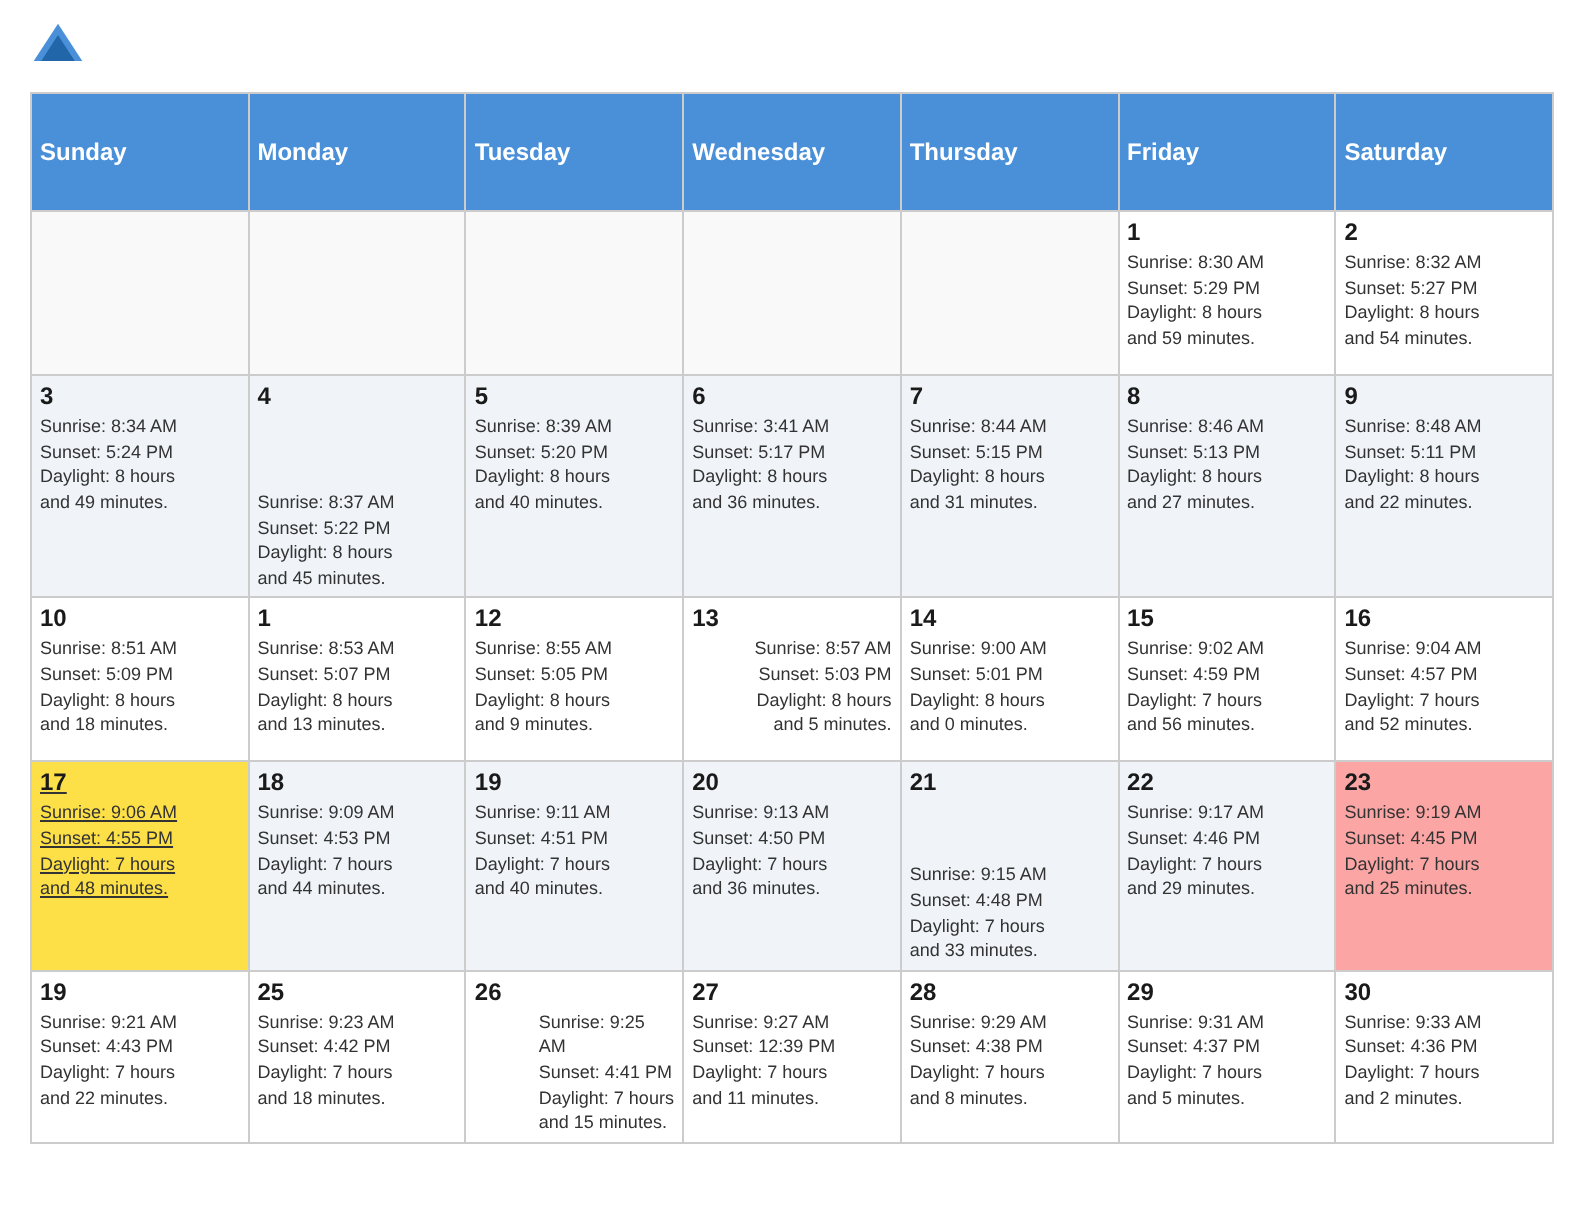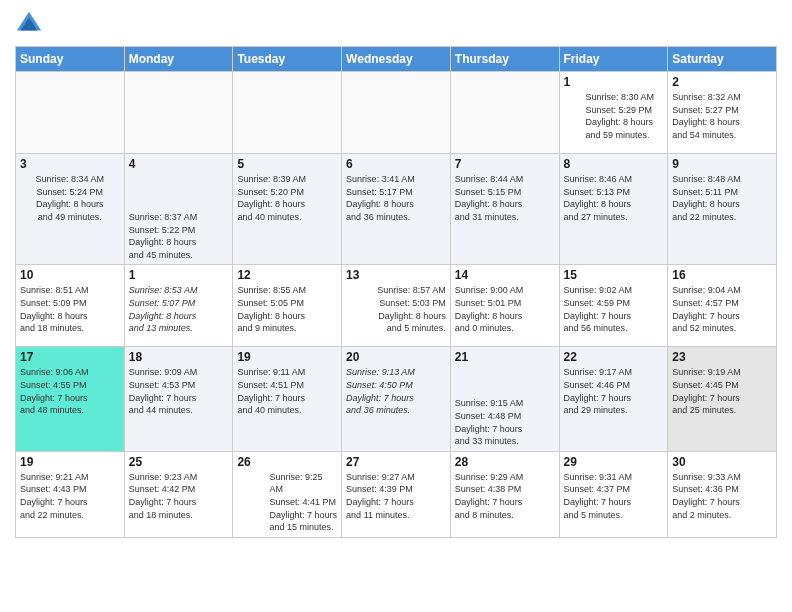--- a/index.html
+++ b/index.html
@@ -54,21 +54,21 @@
     .calendar {
       width: 100%;
       border-collapse: collapse;
       table-layout: fixed;
     }
     .calendar th {
       background-color: #4a90d9;
       color: #fff;
       font-size: 12px;
       font-weight: bold;
-      padding: 5px 4px;
+      padding: 22px 4px;
       text-align: left;
       border: 1px solid #ccc;
     }
     .calendar td {
       vertical-align: top;
       border: 1px solid #ccc;
       padding: 3px 4px;
       font-size: 9.5px;
       color: #333;
       height: 82px;
@@ -128,37 +128,37 @@
     </thead>
     <tbody id="calendar-body">
     <tr>
           <td class="empty"></td>
           <td class="empty"></td>
           <td class="empty"></td>
           <td class="empty"></td>
           <td class="empty"></td>
           <td>
             <span class="day-number">1</span>
-            <div class="day-info" style="white-space: pre-line; margin-left: 22px;">Sunrise: 8:30 AM
+            <div class="day-info" style="white-space: pre-line;">Sunrise: 8:30 AM
 Sunset: 5:29 PM
 Daylight: 8 hours
 and 59 minutes.</div>
           </td>
           <td>
             <span class="day-number">2</span>
             <div class="day-info" style="white-space: pre-line;">Sunrise: 8:32 AM
 Sunset: 5:27 PM
 Daylight: 8 hours
 and 54 minutes.</div>
           </td>
         </tr>
         <tr>
           <td style="background: rgb(240, 244, 248);">
             <span class="day-number">3</span>
-            <div class="day-info" style="white-space: pre-line; text-align: center;">Sunrise: 8:34 AM
+            <div class="day-info" style="white-space: pre-line;">Sunrise: 8:34 AM
 Sunset: 5:24 PM
 Daylight: 8 hours
 and 49 minutes.</div>
           </td>
           <td style="background: rgb(240, 244, 248);">
             <span class="day-number">4</span>
             <div class="day-info" style="white-space: pre-line; margin-top: 40px;">Sunrise: 8:37 AM
 Sunset: 5:22 PM
 Daylight: 8 hours
 and 45 minutes.</div>
@@ -202,21 +202,21 @@
         <tr>
           <td>
             <span class="day-number">10</span>
             <div class="day-info" style="white-space: pre-line;">Sunrise: 8:51 AM
 Sunset: 5:09 PM
 Daylight: 8 hours
 and 18 minutes.</div>
           </td>
           <td>
             <span class="day-number">1</span>
-            <div class="day-info" style="white-space: pre-line; font-style: italic;">Sunrise: 8:53 AM
+            <div class="day-info" style="white-space: pre-line;">Sunrise: 8:53 AM
 Sunset: 5:07 PM
 Daylight: 8 hours
 and 13 minutes.</div>
           </td>
           <td>
             <span class="day-number">12</span>
             <div class="day-info" style="white-space: pre-line;">Sunrise: 8:55 AM
 Sunset: 5:05 PM
 Daylight: 8 hours
 and 9 minutes.</div>
@@ -244,21 +244,21 @@
           </td>
           <td>
             <span class="day-number">16</span>
             <div class="day-info" style="white-space: pre-line;">Sunrise: 9:04 AM
 Sunset: 4:57 PM
 Daylight: 7 hours
 and 52 minutes.</div>
           </td>
         </tr>
         <tr>
-          <td style="background: #5eead4;">
+          <td style="background: #fde047; text-decoration: underline;">
             <span class="day-number">17</span>
             <div class="day-info" style="white-space: pre-line;">Sunrise: 9:06 AM
 Sunset: 4:55 PM
 Daylight: 7 hours
 and 48 minutes.</div>
           </td>
           <td style="background: rgb(240, 244, 248);">
             <span class="day-number">18</span>
             <div class="day-info" style="white-space: pre-line;">Sunrise: 9:09 AM
 Sunset: 4:53 PM
@@ -267,40 +267,40 @@
           </td>
           <td style="background: rgb(240, 244, 248);">
             <span class="day-number">19</span>
             <div class="day-info" style="white-space: pre-line;">Sunrise: 9:11 AM
 Sunset: 4:51 PM
 Daylight: 7 hours
 and 40 minutes.</div>
           </td>
           <td style="background: rgb(240, 244, 248);">
             <span class="day-number">20</span>
-            <div class="day-info" style="white-space: pre-line; font-style: italic;">Sunrise: 9:13 AM
+            <div class="day-info" style="white-space: pre-line;">Sunrise: 9:13 AM
 Sunset: 4:50 PM
 Daylight: 7 hours
 and 36 minutes.</div>
           </td>
           <td style="background: rgb(240, 244, 248);">
             <span class="day-number">21</span>
             <div class="day-info" style="white-space: pre-line; margin-top: 33px;">Sunrise: 9:15 AM
 Sunset: 4:48 PM
 Daylight: 7 hours
 and 33 minutes.</div>
           </td>
           <td style="background: rgb(240, 244, 248);">
             <span class="day-number">22</span>
             <div class="day-info" style="white-space: pre-line;">Sunrise: 9:17 AM
 Sunset: 4:46 PM
 Daylight: 7 hours
 and 29 minutes.</div>
           </td>
-          <td style="background: #e5e5e5;">
+          <td style="background: #fca5a5;">
             <span class="day-number">23</span>
             <div class="day-info" style="white-space: pre-line;">Sunrise: 9:19 AM
 Sunset: 4:45 PM
 Daylight: 7 hours
 and 25 minutes.</div>
           </td>
         </tr>
         <tr>
           <td>
             <span class="day-number">19</span>
@@ -319,21 +319,21 @@
           <td>
             <span class="day-number">26</span>
             <div class="day-info" style="white-space: pre-line; margin-left: 32px;">Sunrise: 9:25 AM
 Sunset: 4:41 PM
 Daylight: 7 hours
 and 15 minutes.</div>
           </td>
           <td>
             <span class="day-number">27</span>
             <div class="day-info" style="white-space: pre-line;">Sunrise: 9:27 AM
-Sunset: 4:39 PM
+Sunset: 12:39 PM
 Daylight: 7 hours
 and 11 minutes.</div>
           </td>
           <td>
             <span class="day-number">28</span>
             <div class="day-info" style="white-space: pre-line;">Sunrise: 9:29 AM
 Sunset: 4:38 PM
 Daylight: 7 hours
 and 8 minutes.</div>
           </td>

